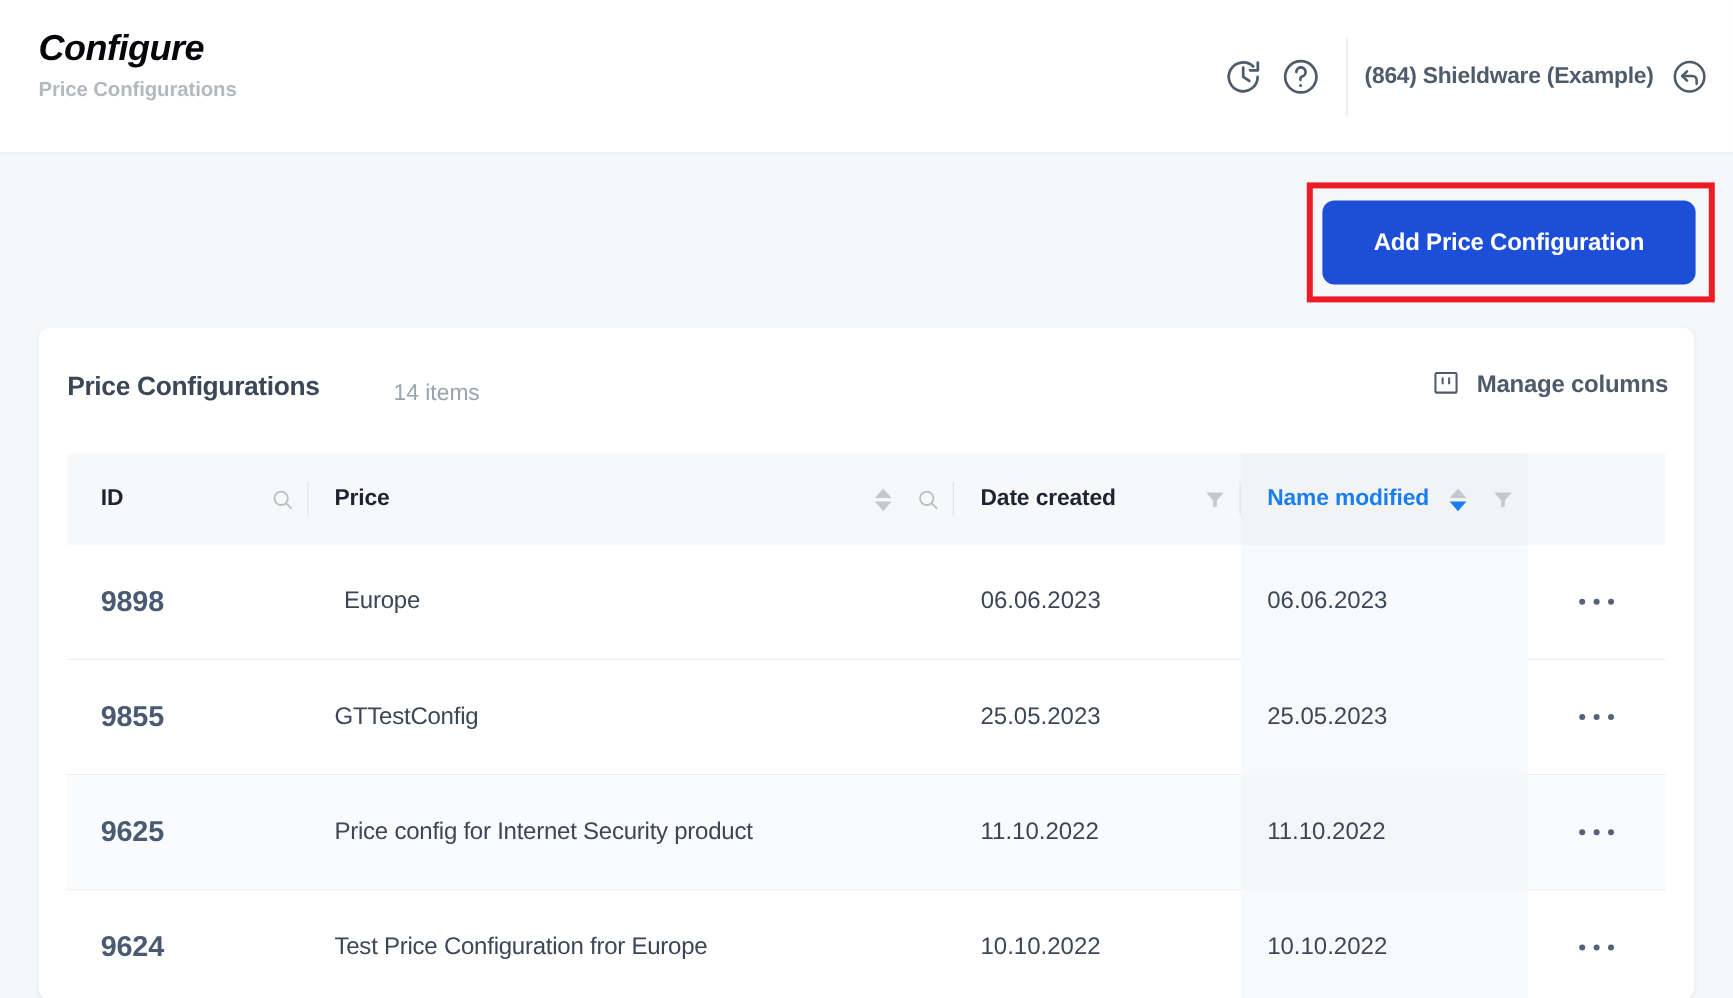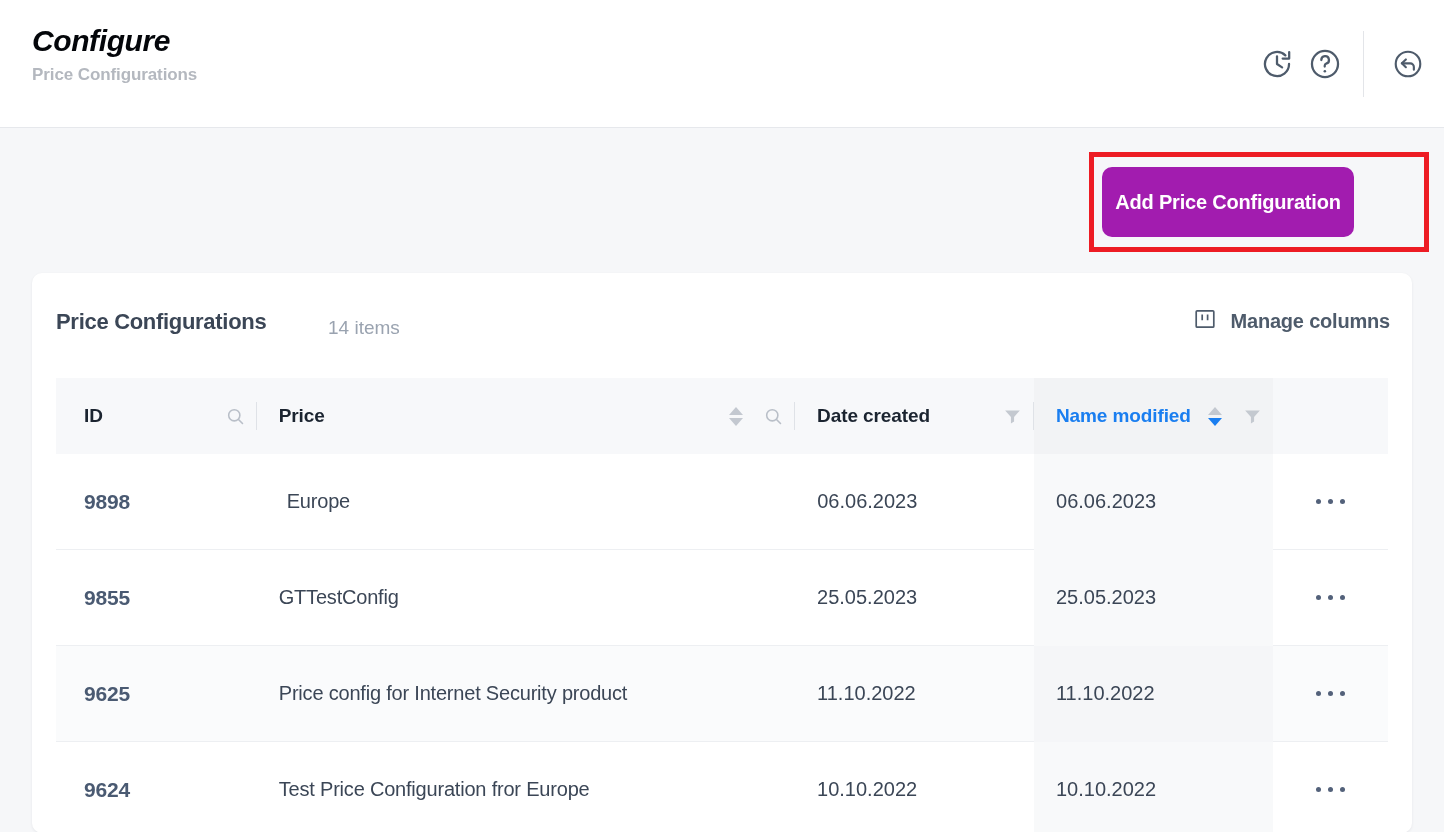--- a/index.html
+++ b/index.html
@@ -50,22 +50,22 @@
 
   
   .highlight-box {
     position: absolute; left: 1089px; top: 152px;
     width: 340px; height: 100px;
     border: 5px solid #ed1c24;
     background: transparent;
   }
   .add-btn {
     position: absolute; left: 1102px; top: 167px;
-    width: 252px; height: 70px;
-    background: #a21caf; border: none; border-radius: 10px;
+    width: 311px; height: 70px;
+    background: #1d4ed8; border: none; border-radius: 10px;
     color: #ffffff; font-size: 20px; font-weight: 700;
     letter-spacing: -0.2px;
     font-family: "Liberation Sans", sans-serif;
     cursor: pointer;
     display: flex; align-items: center; justify-content: center;
   }
 
   
   .card {
     position: absolute; left: 32px; top: 273px;
@@ -125,21 +125,21 @@
 
   .tbody { }
   .row {
     display: flex; align-items: center; height: 96px;
     border-bottom: 1px solid #edeff2;
   }
   .row.alt { background: #fafbfc; }
   .cell { height: 96px; display: flex; align-items: center; }
   .cell-id {
     width: 208px; padding-left: 28px;
-    font-size: 21px; font-weight: 700; color: #4a5a72;
+    font-size: 24px; font-weight: 700; color: #4a5a72;
     letter-spacing: -0.2px; cursor: pointer;
   }
   .cell-name {
     width: 560px; padding-left: 22px;
     font-size: 20px; color: #3b4656; font-weight: 400;
     letter-spacing: -0.2px;
   }
   .cell-name.indent { padding-left: 30px; }
   .cell-dc {
     width: 248px; padding-left: 22px;
@@ -190,20 +190,21 @@
     <div class="icon-btn">
       <svg width="34" height="34" viewBox="0 0 24 24" fill="none" stroke="currentColor" stroke-width="1.6" stroke-linecap="round" stroke-linejoin="round">
         <circle cx="12" cy="12" r="9.2"></circle>
         <path d="M9.4 9.2a2.7 2.7 0 1 1 3.4 2.6c-.7.2-1 .8-1 1.5v.5"></path>
         <circle cx="11.9" cy="17.1" r="0.9" fill="currentColor" stroke="none"></circle>
       </svg>
     </div>
 
     <div class="hdr-divider"></div>
 
+    <div class="company-name">(864) Shieldware (Example)</div>
 
     <div class="back-btn">
       <svg width="32" height="32" viewBox="0 0 24 24" fill="none" stroke="currentColor" stroke-width="1.6" stroke-linecap="round" stroke-linejoin="round">
         <circle cx="12" cy="12" r="9.2"></circle>
         <polyline points="10.4,8.6 7.4,11.5 10.4,14.4"></polyline>
         <path d="M7.4 11.5h6.3a2.7 2.7 0 0 1 2.7 2.7v2.1"></path>
       </svg>
     </div>
 
   </div>

